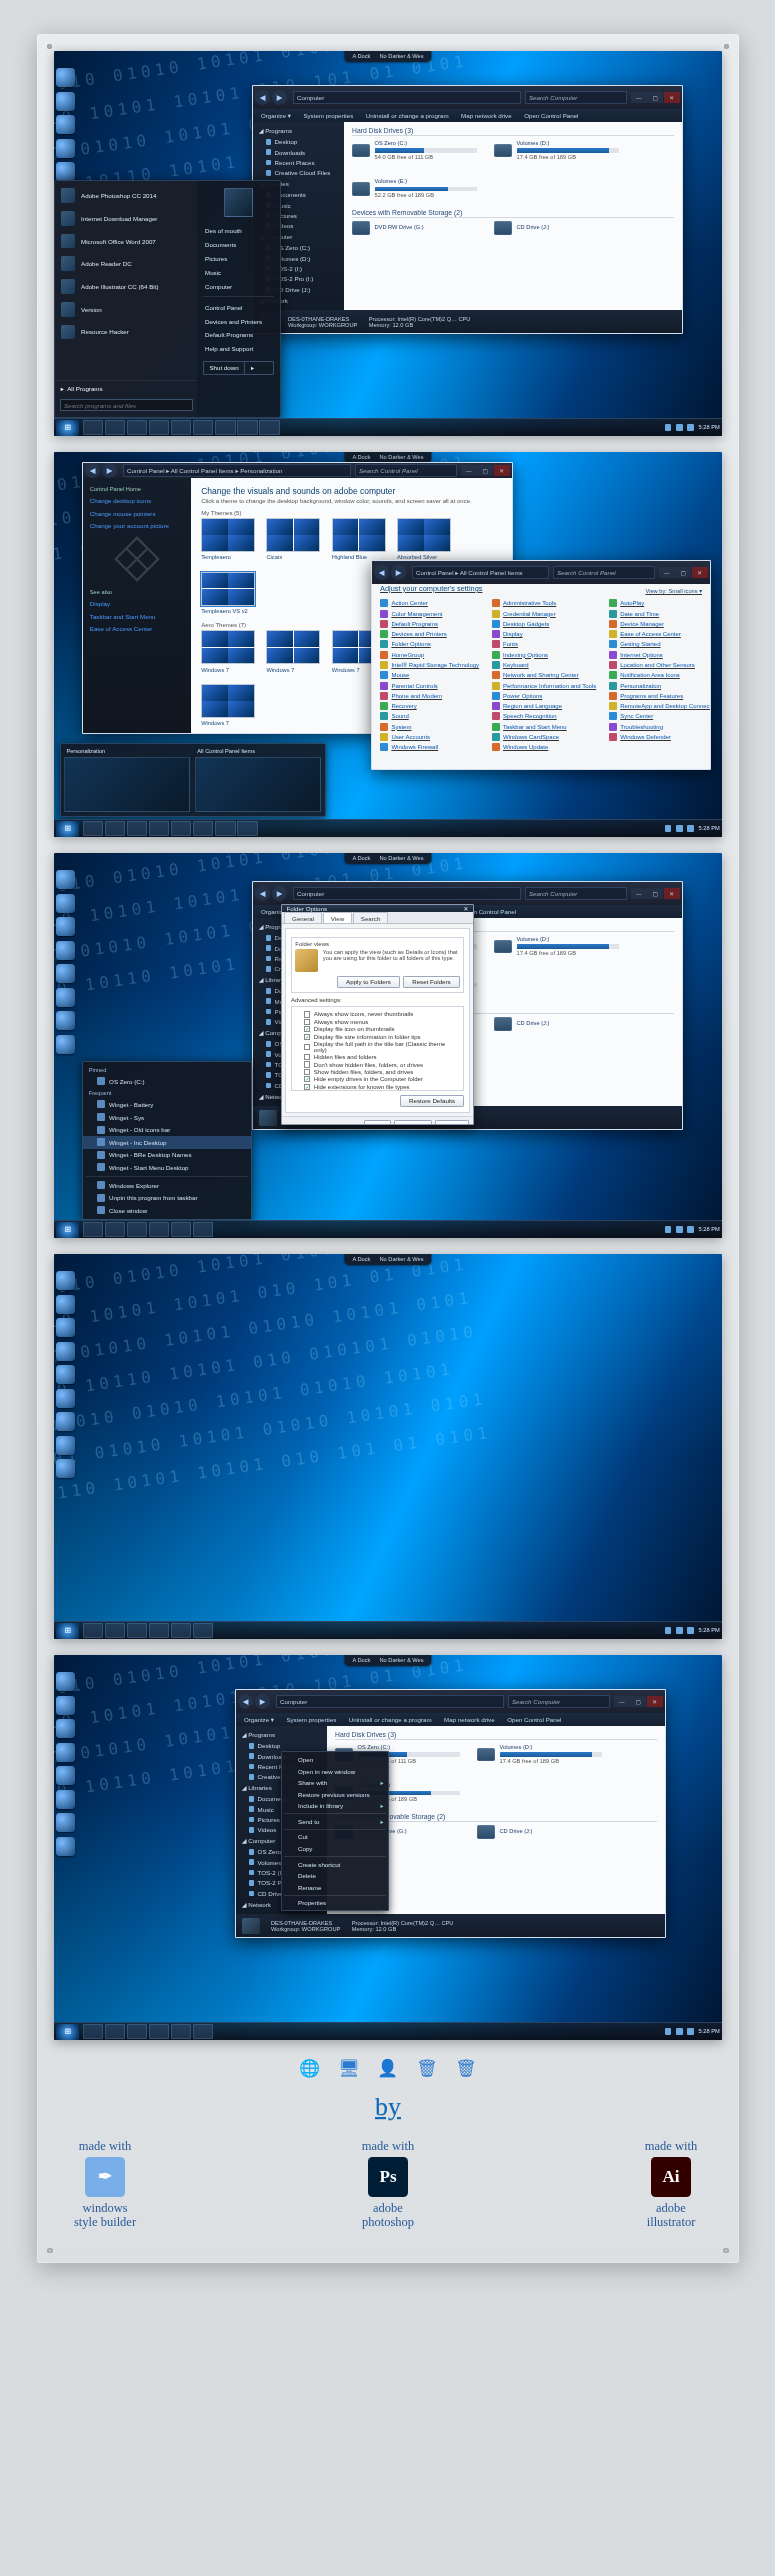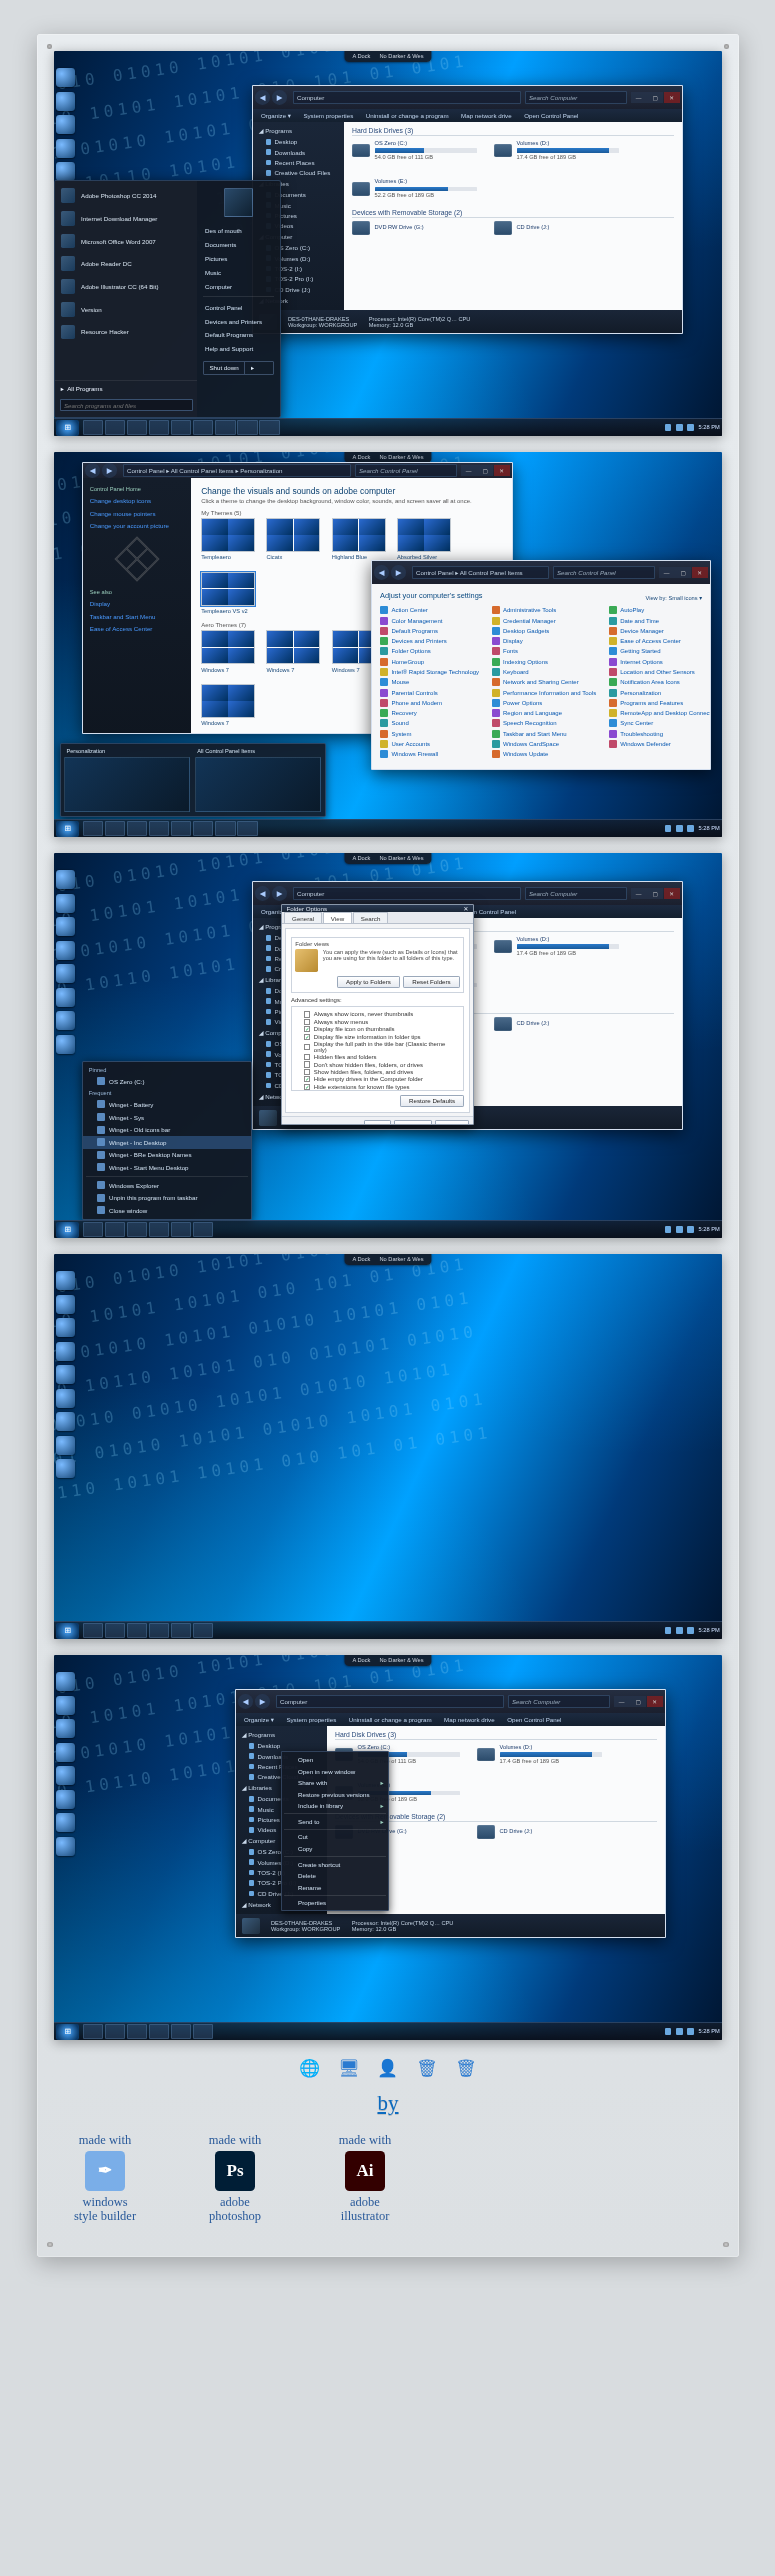--- a/index.html
+++ b/index.html
@@ -358,21 +358,21 @@
     opacity:0.4;
     border:1.1px solid #888;
     transform:rotate(45deg);
     display:grid;
     grid-template-columns:1fr 1fr;
     grid-template-rows:1fr 1fr;
   }
   .task-logo div{border:0.6px solid #888;}
 
   
-  .cp-main { flex:1; padding:7px 8px; color:#333; overflow:hidden; }
+  .cp-main { flex:1; padding:0 8px; color:#333; overflow:hidden;text-decoration:underline; }
   .cp-hdr  { font-size:7.4px; color:#0a4a80; margin-bottom:5.7px; }
   .cp-cols { display:grid; grid-template-columns:repeat(3,1fr); gap:1.1px 12.5px; }
   .cp-item { font-size:6px; color:#0858b0; display:flex; align-items:center; gap:3.4px; padding:0.6px 0; white-space:nowrap; }
   .cp-ico { width:8px; height:8px; border-radius:1.1px; }
 
   
   .peek-strip {
     position:absolute;
     bottom:20.4px; left:5.7px;
     width:266px; height:74px;
@@ -505,22 +505,22 @@
     display:flex; align-items:center; justify-content:center;
   }
   .title-block { text-align:center; margin-bottom:17px; }
   .title-line {
     font-family: "Brush Script MT", "Segoe Script", cursive;
     font-size:34px;
     color:#0a6ac0;
     text-shadow:0 0.6px 0 rgba(0,0,0,0.2);
     line-height:1.2;
   }
-  .title-by { font-size:21px;text-decoration:underline; }
-  .badges { display:flex; justify-content:flex-start; gap:28px; margin-top:11.3px; }
+  .title-by { font-size:26px;text-decoration:underline; }
+  .badges { display:flex; justify-content:space-between; gap:46px; margin-top:11.3px; }
   .badge {
     width:102px;
     text-align:center;
     font-family:"Brush Script MT", "Segoe Script", cursive;
     font-size:12.5px;
     color:#2a5a9a;
     line-height:1.15;
   }
   .badge-ico {
     width:40px; height:40px;

